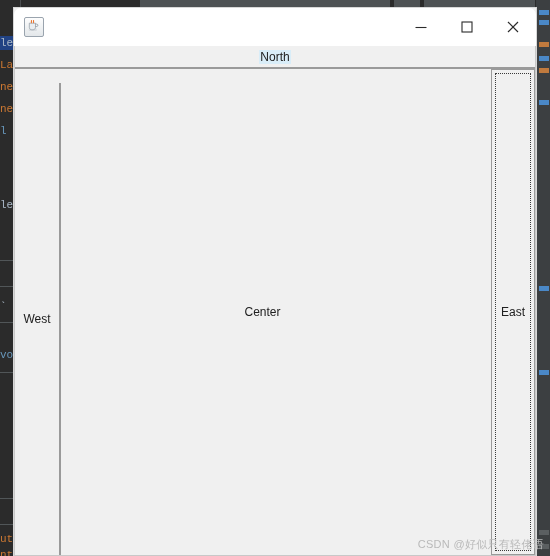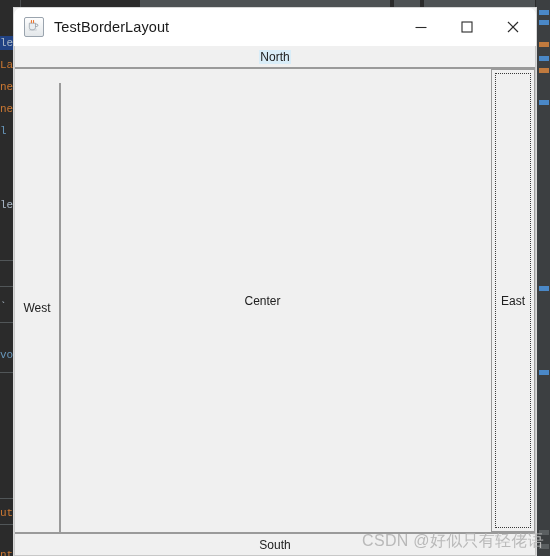--- a/index.html
+++ b/index.html
@@ -224,21 +224,21 @@
     border-bottom: none;
     border-top: 2px solid #9a9a9a;
     position: relative;
   }
 
   
   .watermark {
     position: absolute;
     right: 6px;
     bottom: 4px;
-    font-size: 16px;
+    font-size: 11px;
     color: #b9b9b9;
     white-space: nowrap;
     font-family: "Liberation Sans", sans-serif;
     letter-spacing: 0.3px;
   }
 </style>
 </head>
 <body>
 
 <div id="root">
@@ -255,21 +255,21 @@
     <div class="ide-left-gutter"></div>
 
     <div class="ide-code-line sel" style="top:36px;width:20px;color:#a9b7c6">len</div>
     <div class="ide-code-line kw" style="top:58px;width:20px">La</div>
     <div class="ide-code-line kw" style="top:80px;width:20px">ne</div>
     <div class="ide-code-line kw" style="top:102px;width:20px">ne2</div>
     <div class="ide-code-line num" style="top:124px;width:20px">l</div>
     <div class="ide-code-line txt" style="top:198px;width:20px">les</div>
     <div class="ide-code-line txt" style="top:300px;width:20px">`</div>
     <div class="ide-code-line num" style="top:348px;width:20px">voi</div>
-    <div class="ide-code-line kw" style="top:506px;width:20px">ut</div>
+    <div class="ide-code-line kw" style="top:532px;width:20px">ut</div>
     <div class="ide-code-line kw" style="top:548px;width:20px">nt</div>
 
     <div class="ide-hsep" style="top:260px"></div>
     <div class="ide-hsep" style="top:286px"></div>
     <div class="ide-hsep" style="top:322px"></div>
     <div class="ide-hsep" style="top:372px"></div>
     <div class="ide-hsep" style="top:498px"></div>
     <div class="ide-hsep" style="top:524px"></div>
 
     <div class="ide-right-strip">
@@ -291,21 +291,20 @@
     <div class="titlebar">
       <div class="title-icon">
         <svg width="16" height="16" viewBox="0 0 16 16" aria-hidden="true">
           <path d="M5.2 10.5h5.2c.9 0 1.6.6 1.6 1.3s-.7 1.3-1.6 1.3H5.2c-.9 0-1.6-.6-1.6-1.3s.7-1.3 1.6-1.3z" fill="#d8dce0"></path>
           <path d="M4.3 5.2h6.2v4.1c0 1.4-1.1 2.5-2.5 2.5H6.8c-1.4 0-2.5-1.1-2.5-2.5V5.2z" fill="#e9edf0" stroke="#7f8a93" stroke-width=".6"></path>
           <path d="M10.6 6.1h1.1c.7 0 1.2.5 1.2 1.2s-.5 1.2-1.2 1.2h-1.1" fill="none" stroke="#7f8a93" stroke-width=".7"></path>
           <path d="M6.3 4.6c.8-.7-.5-1.3.2-2.1" fill="none" stroke="#e8722c" stroke-width="1.1" stroke-linecap="round"></path>
           <path d="M8.4 4.6c.8-.7-.5-1.3.2-2.1" fill="none" stroke="#e8722c" stroke-width="1.1" stroke-linecap="round"></path>
         </svg>
       </div>
-      <div class="title-text">TestBorderLayout</div>
 
       <div class="win-controls">
         <div class="win-btn" title="Minimize">
           <svg width="14" height="14" viewBox="0 0 14 14" aria-hidden="true">
             <line x1="1.5" y1="7.5" x2="12.5" y2="7.5" stroke="#2b2b2b" stroke-width="1.1"></line>
           </svg>
         </div>
         <div class="win-btn" title="Maximize">
           <svg width="14" height="14" viewBox="0 0 14 14" aria-hidden="true">
             <rect x="2" y="2" width="10" height="10" fill="none" stroke="#2b2b2b" stroke-width="1.1"></rect>
@@ -334,22 +333,19 @@
         <div class="btn center">
           <span>Center</span>
         </div>
 
         <div class="btn east">
           <span>East</span>
           <span class="east-focus"></span>
         </div>
       </div>
 
-      <div class="btn south">
-        <span>South</span>
-      </div>
 
     </div>
   </div>
 
   <div class="watermark">CSDN @好似只有轻佬语</div>
 
 </div>
 
 </body></html>

